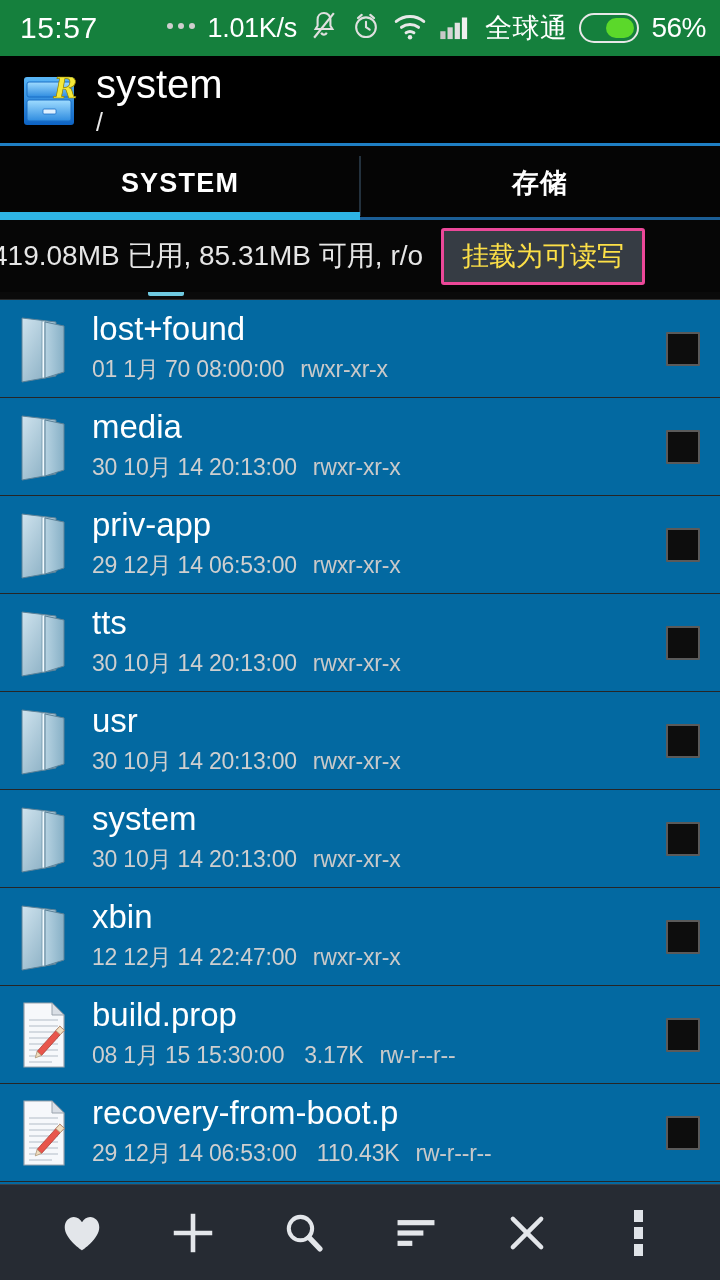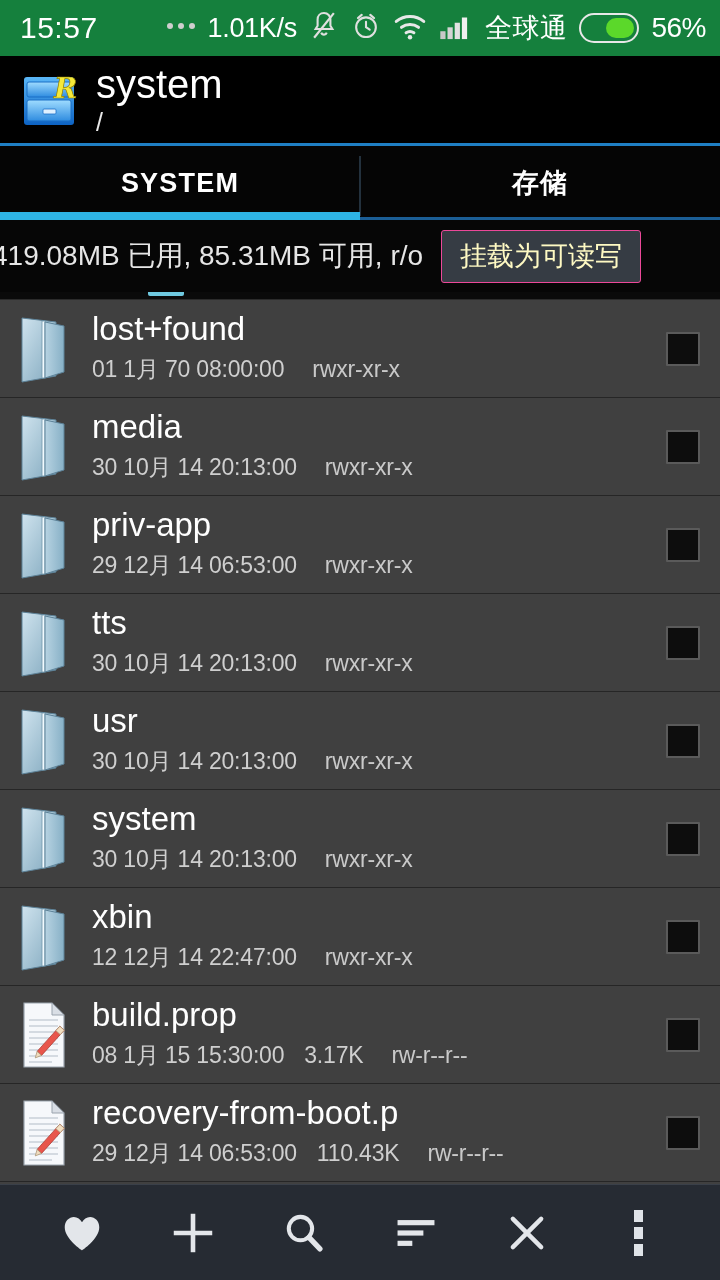--- a/index.html
+++ b/index.html
@@ -70,27 +70,27 @@
   .infobar {
     height:72px; background:#060606; display:flex; align-items:center;
     padding:0 14px 0 0; overflow:hidden;
   }
   .info-text {
     font-size:28px; color:#e6e6e6; white-space:nowrap;
     margin-left:-8px; padding-left:0; flex:0 0 auto;
   }
   .mount-btn {
     margin-left:18px; flex:0 0 auto;
-    background:#363c44; border:1px solid #ec4899; border-radius:3px;
-    color:#fef9c3; font-size:27px; padding:12px 18px; line-height:1;
+    background:#363c44; border:3px solid #ec4899; border-radius:3px;
+    color:#fde047; font-size:27px; padding:12px 18px; line-height:1;
     white-space:nowrap;
   }
 
   
-  .listwrap { position:absolute; top:292px; bottom:96px; left:0; right:0; background:#404040; overflow:hidden; }
+  .listwrap { position:absolute; top:292px; bottom:96px; left:0; right:0; background:#0369a1; overflow:hidden; }
   .peek-row {
     height:8px; position:relative; border-bottom:1px solid #2b2b2b; background:#0a0a0a;
   }
   .peek-bar {
     position:absolute; left:148px; top:-4px; width:36px; height:8px;
     background:#6fc9e0; border-radius:2px;
   }
   .row {
     height:98px; display:flex; align-items:center;
     border-bottom:1px solid #262626; padding:0 14px 0 12px; position:relative;
@@ -100,21 +100,21 @@
   .row-name {
     font-size:33px; color:#ffffff; line-height:1.05; white-space:nowrap;
     overflow:hidden; text-overflow:clip; font-weight:400;
   }
   .row-meta {
     margin-top:7px; display:flex; align-items:baseline; white-space:nowrap;
     font-size:23px; color:#cfcfcf; font-weight:400;
   }
   .row-meta .m-date { letter-spacing:-0.2px; }
   .row-meta .m-size { margin-left:20px; letter-spacing:-0.2px; }
-  .row-meta .m-perm { margin-left:28px; color:#c9c9c9; letter-spacing:-0.2px; }
+  .row-meta .m-perm { margin-left:16px; color:#c9c9c9; letter-spacing:-0.2px; }
   .row-check {
     width:34px; height:34px; flex:0 0 auto; margin-left:10px; margin-right:6px;
     border:2px solid #5a5a5a; background:#0d0d0d; border-radius:1px;
   }
 
   
   .bottombar {
     position:absolute; left:0; right:0; bottom:0; height:96px;
     background:#262b33; border-top:1px solid #3a4049;
     display:flex; align-items:center; justify-content:space-around;

